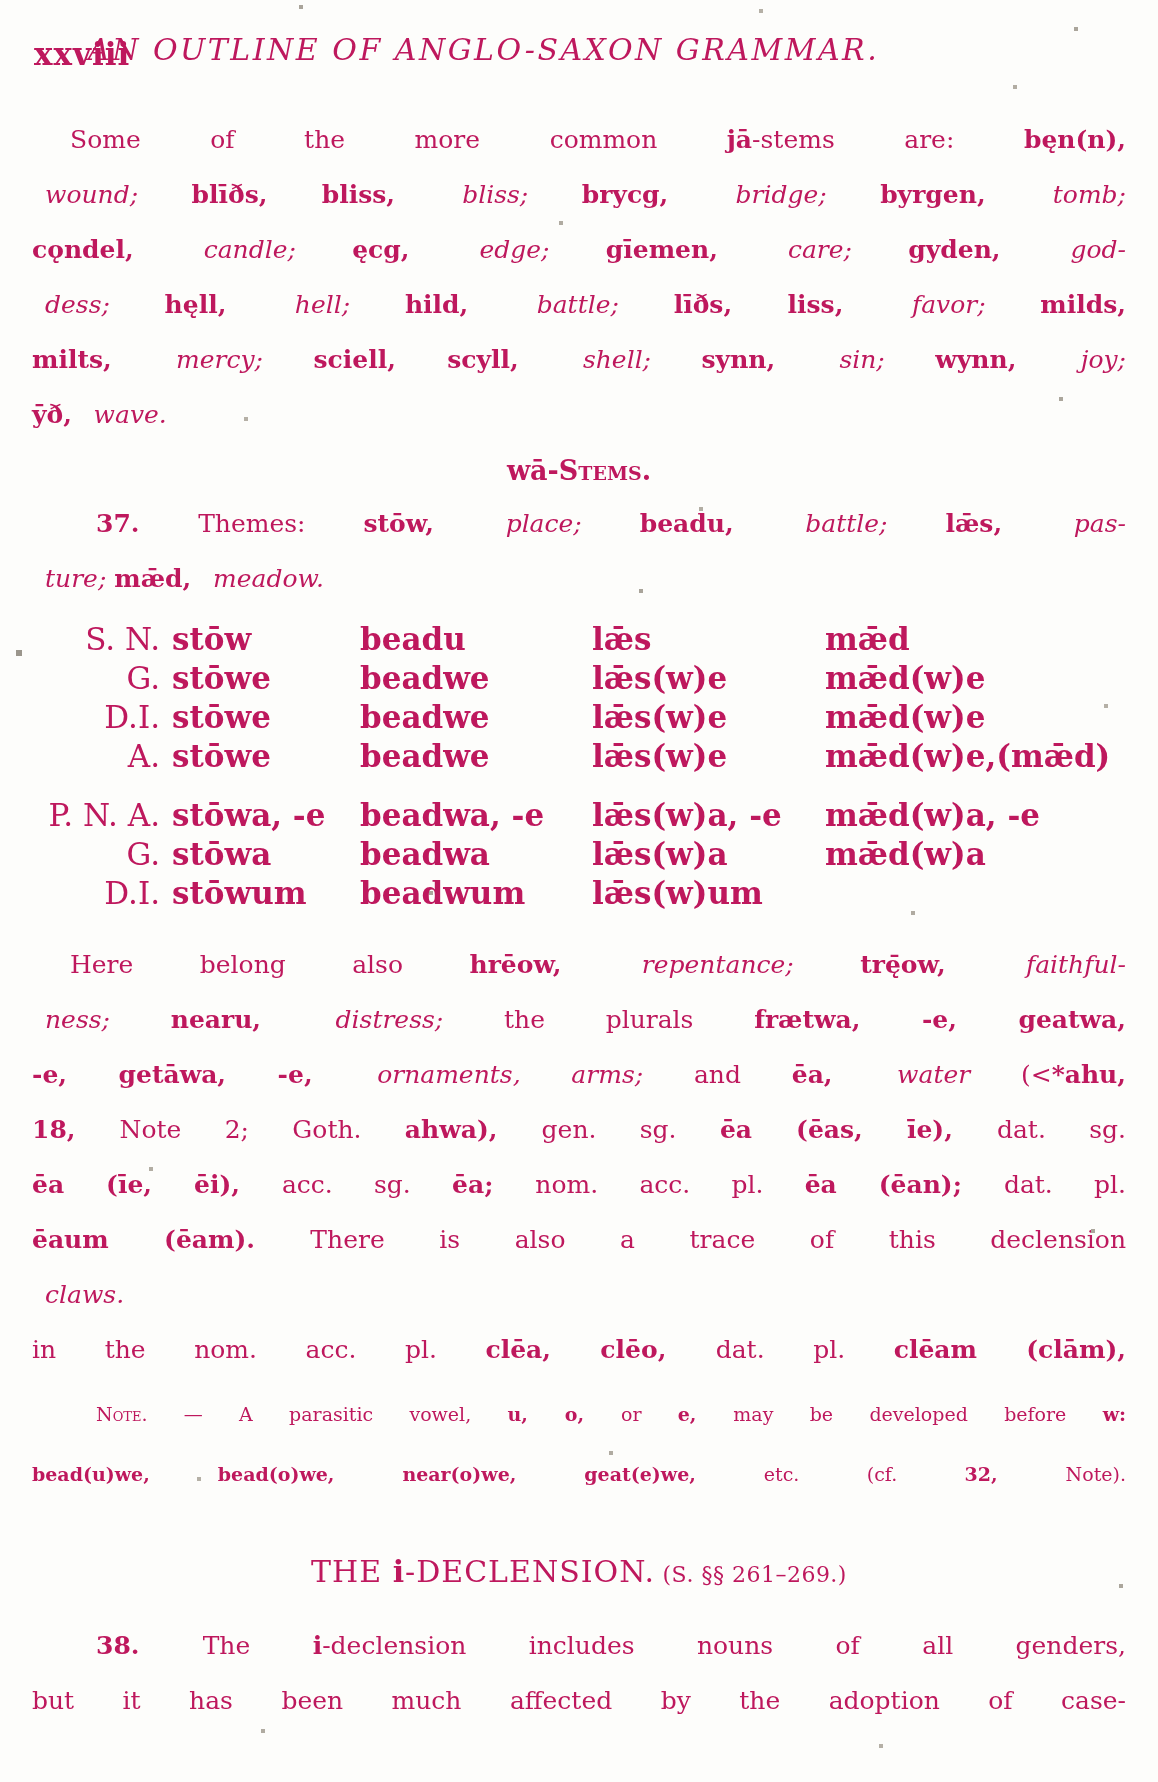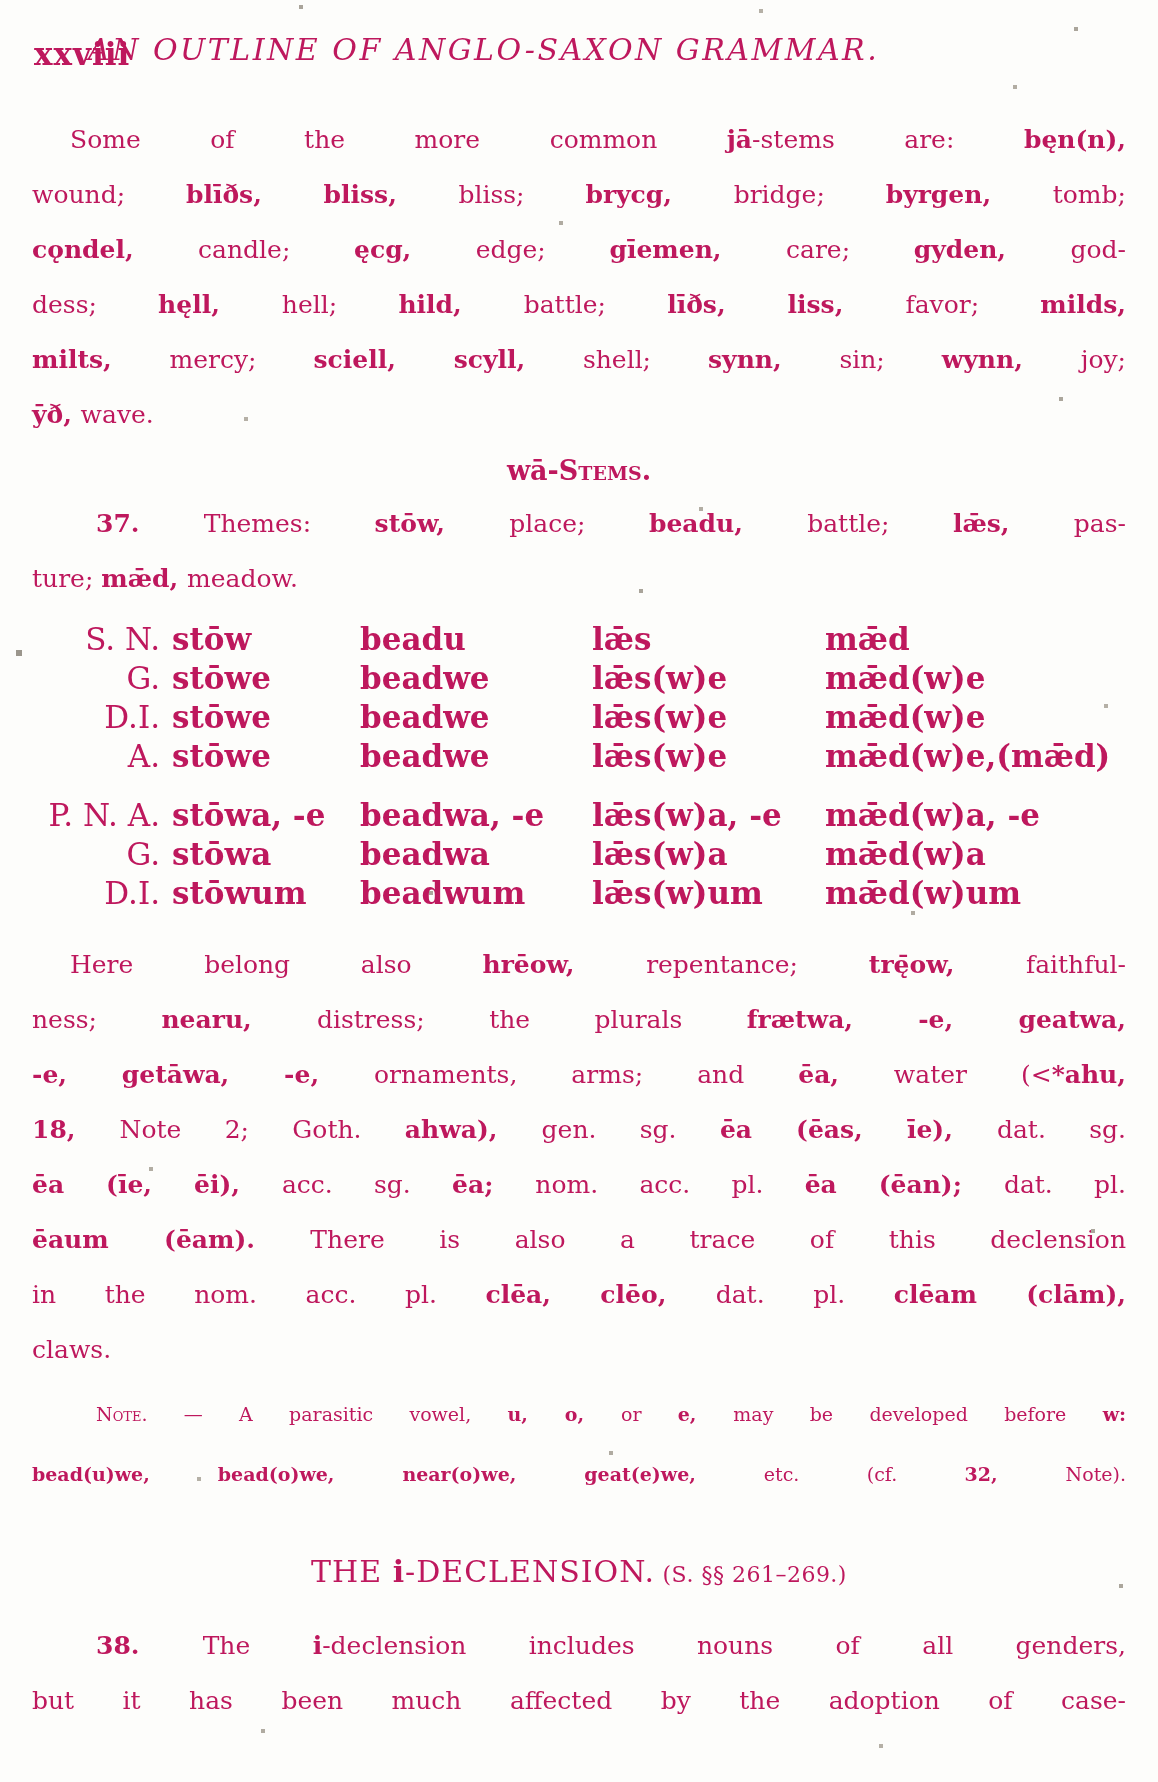--- a/index.html
+++ b/index.html
@@ -12,21 +12,21 @@
   
   .hdr{position:relative;height:50px;margin-top:4px;}
   .pnum{position:absolute;left:2px;top:4px;font-weight:bold;font-size:31px;letter-spacing:1px;}
   .ptitle{text-align:left;font-style:italic;font-size:30px;letter-spacing:2.5px;padding-left:56px;white-space:nowrap;}
   
   .line{font-size:25px;line-height:55px;}
   .jf{text-align:justify;text-align-last:justify;}
   .ind{text-indent:38px;}
   .ind2{text-indent:64px;}
   .b{font-weight:bold;}
-  .i{}
+  .i{font-style:italic;margin-left:13px;}
   .sc{font-variant:small-caps;}
   .s{font-size:22px;letter-spacing:.5px;}
   
   .para1{margin-top:30px;}
   .hwa{text-align:center;font-size:27px;line-height:42px;margin-top:8px;}
   .sec37{margin-top:4px;}
   .dtable{margin-top:14px;font-size:31px;}
   .trow{display:flex;line-height:39px;}
   .tcase{width:128px;text-align:right;white-space:pre;}
   .tc{font-weight:bold;white-space:pre;}
@@ -123,34 +123,33 @@
         <span class="tc tc0">stōwa</span>
         <span class="tc tc1">beadwa</span>
         <span class="tc tc2">lǣs(w)a</span>
         <span class="tc tc3">mǣd(w)a</span>
       </div>
       <div class="trow">
         <span class="tcase">D.I.</span>
         <span class="tc tc0">stōwum</span>
         <span class="tc tc1">beadwum</span>
         <span class="tc tc2">lǣs(w)um</span>
-        <span class="tc tc3">mǣd(w)um</span>
       </div>
     </div>
   </div>
 
   <div class="parahere">
     <div class="line jf ind"><span>Here belong also </span><span class="b">hrēow, </span><span class="i">repentance; </span><span class="b">trę̄ow, </span><span class="i">faithful-</span></div>
     <div class="line jf"><span class="i">ness; </span><span class="b">nearu, </span><span class="i">distress; </span><span>the plurals </span><span class="b">frætwa, -e, geatwa,</span></div>
     <div class="line jf"><span class="b">-e, getāwa, -e, </span><span class="i">ornaments, arms; </span><span>and </span><span class="b">ēa, </span><span class="i">water </span><span>(&lt;</span><span class="b">*ahu,</span></div>
     <div class="line jf"><span class="b">18, </span><span>Note 2; Goth. </span><span class="b">ahwa), </span><span>gen. sg. </span><span class="b">ēa (ēas, īe), </span><span>dat. sg.</span></div>
     <div class="line jf"><span class="b">ēa (īe, ēi), </span><span>acc. sg. </span><span class="b">ēa; </span><span>nom. acc. pl. </span><span class="b">ēa (ēan); </span><span>dat. pl.</span></div>
     <div class="line jf"><span class="b">ēaum (ēam). </span><span>There is also a trace of this declension</span></div>
+    <div class="line"><span class="i">claws.</span></div>
     <div class="line jf"><span>in the nom. acc. pl. </span><span class="b">clēa, clēo, </span><span>dat. pl. </span><span class="b">clēam (clām),</span></div>
-    <div class="line"><span class="i">claws.</span></div>
   </div>
 
   <div class="note">
     <div class="line jf ind2"><span class="sc">Note.</span><span> — A parasitic vowel, </span><span class="b">u, o, </span><span>or </span><span class="b">e, </span><span>may be developed before </span><span class="b">w:</span></div>
     <div class="line jf"><span class="b">bead(u)we, bead(o)we, near(o)we, geat(e)we, </span><span>etc. (cf. </span><span class="b">32, </span><span>Note).</span></div>
   </div>
 
   <div class="hi"><span>THE </span><span class="b">i</span><span>-DECLENSION.</span><span class="s">   (S. §§ 261–269.)</span></div>
 
   <div class="sec38">

